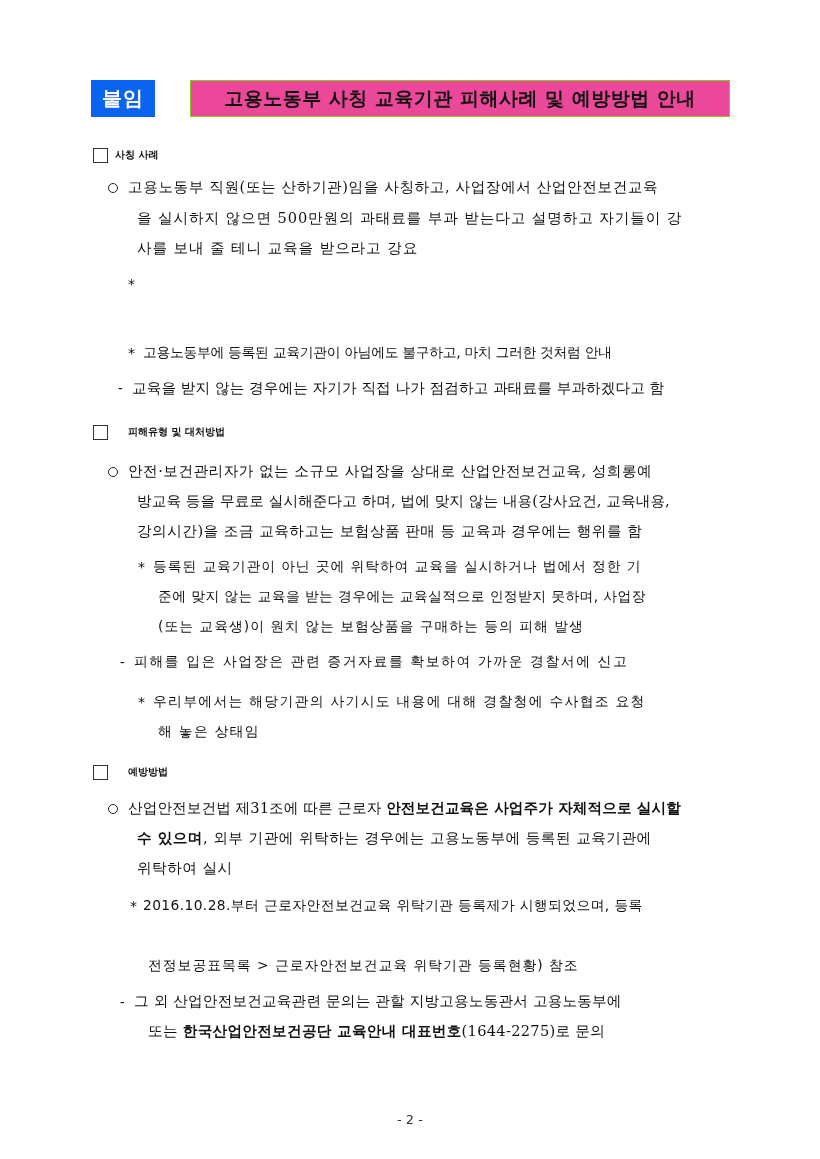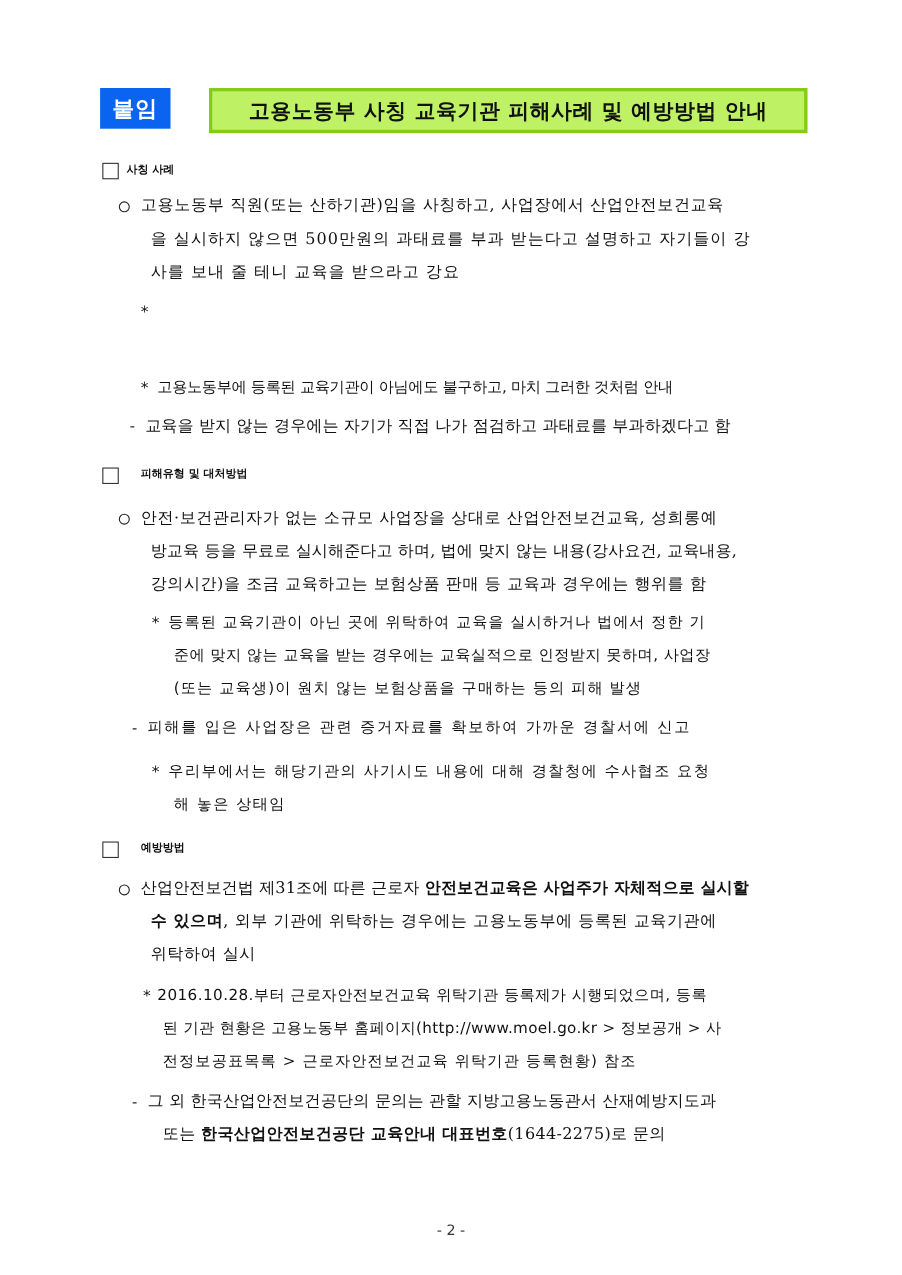--- a/index.html
+++ b/index.html
@@ -38,22 +38,22 @@
       font-size: 20px;
       display: flex;
       align-items: center;
       justify-content: center;
       letter-spacing: 1px;
     }
     .title-box {
       position: absolute;
       left: 99px; top: 0;
       width: 538px; height: 35px;
-      border: 3px solid #84cc16;
-      background: #bef264;
+      border: 1px solid #84cc16;
+      background: #ec4899;
       font-family: "DejaVu Sans", "Liberation Sans", sans-serif;
       font-weight: bold;
       font-size: 19px;
       display: flex;
       align-items: center;
       justify-content: center;
       letter-spacing: 0.5px;
       white-space: nowrap;
     }
     .line {
@@ -151,21 +151,20 @@
   <div class="box-marker" style="left:93px; top:765px;"></div>
   <div class="line sec" style="left:128px; top:762px;">예방방법</div>
 
   <div class="circle-marker" style="left:108px; top:804px;"></div>
   <div class="line" style="left:128px; top:798px; letter-spacing:0.1px;"><span>산업안전보건법 제31조에 따른 근로자 </span><b>안전보건교육은 사업주가 자체적으로 실시할</b></div>
   <div class="line" style="left:137px; top:828px; letter-spacing:0.5px;"><b>수 있으며</b><span>, 외부 기관에 위탁하는 경우에는 고용노동부에 등록된 교육기관에</span></div>
   <div class="line" style="left:137px; top:858px; letter-spacing:0.5px;">위탁하여 실시</div>
 
   <div class="marker sans" style="left:130px; top:896px;">*</div>
   <div class="line sans" style="left:143px; top:895px; letter-spacing:0.4px;">2016.10.28.부터 근로자안전보건교육 위탁기관 등록제가 시행되었으며, 등록</div>
-  <div class="line sans" style="left:148px; top:925px; letter-spacing:0.3px;">된 기관 현황은 고용노동부 홈페이지(http://www.moel.go.kr &gt; 정보공개 &gt; 사</div>
   <div class="line sans" style="left:148px; top:955px; letter-spacing:1.0px;">전정보공표목록 &gt; 근로자안전보건교육 위탁기관 등록현황) 참조</div>
 
   <div class="marker" style="left:120px; top:992px;">-</div>
-  <div class="line" style="left:134px; top:991px; letter-spacing:0.2px;">그 외 한국산업안전보건공단의 문의는 관할 지방고용노동관서 산재예방지도과</div>
+  <div class="line" style="left:134px; top:991px; letter-spacing:0.2px;">그 외 산업안전보건교육관련 문의는 관할 지방고용노동관서 고용노동부에</div>
   <div class="line" style="left:148px; top:1021px; letter-spacing:0.3px;"><span>또는 </span><b>한국산업안전보건공단 교육안내 대표번호</b><span>(1644-2275)로 문의</span></div>
 
   <div class="footer">- 2 -</div>
 </div>
 
 </body></html>

